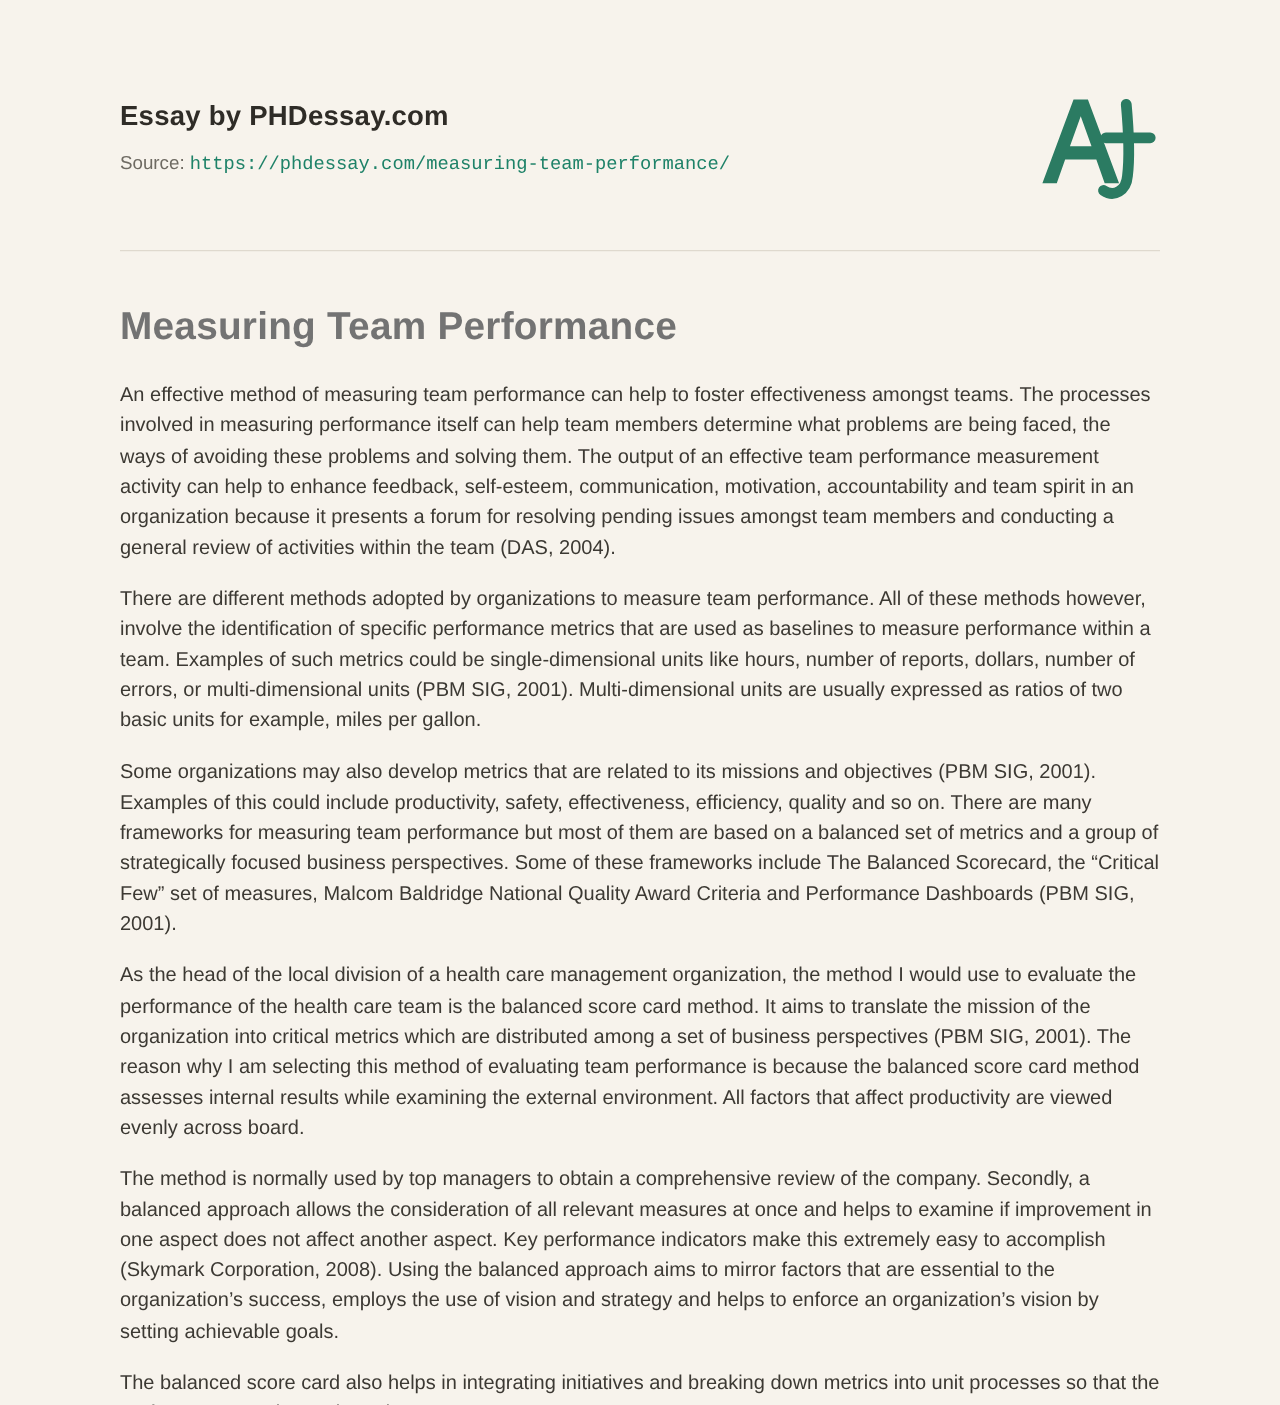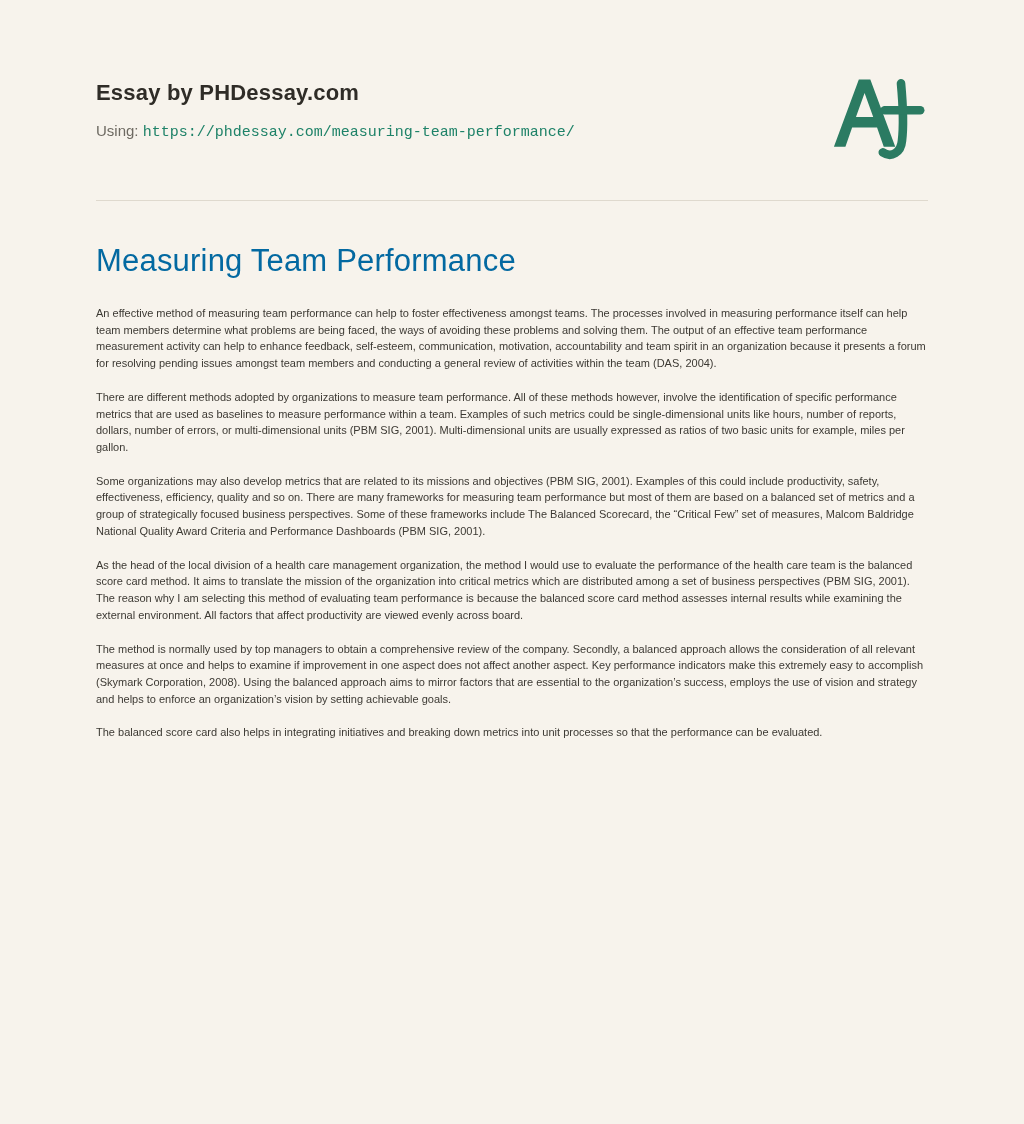--- a/index.html
+++ b/index.html
@@ -47,42 +47,42 @@
     flex: 0 0 auto;
   }
   .divider {
     border: none;
     border-top: 1px solid #dfd9ce;
     margin: 38px 0 0 0;
   }
   h1.article-title {
     margin: 42px 0 26px 0;
     font-size: 31px;
-    font-weight: 400;
-    color: #0369a1;
+    font-weight: 700;
+    color: #737373;
     letter-spacing: 0.2px;
   }
   .article p {
-    font-size: 11px;
+    font-size: 16px;
     line-height: 1.52;
     color: #3c3933;
     margin: 0 0 17px 0;
   }
 </style>
 </head>
 <body>
 
 <div class="page">
   <div class="content">
 
     <div class="header-row">
       <div>
         <div class="essay-by">Essay by PHDessay.com</div>
         <div class="source-line">
-          <span>Using:</span>
+          <span>Source:</span>
           <a href="#">https://phdessay.com/measuring-team-performance/</a>
         </div>
       </div>
 
       <svg class="logo" viewBox="0 0 100 96">
 
         <path d="M 4 80 L 30 10 L 42 10 L 68 80 L 56 80 L 49 60 L 23 60 L 16 80 Z
                  M 27 49 L 45 49 L 36 24 Z" fill="#2b7b62"></path>
 
         <path d="M 74 14 C 76 36 77 58 75 74 C 74 86 64 92 55 86" fill="none" stroke="#2b7b62" stroke-width="9" stroke-linecap="round"></path>

